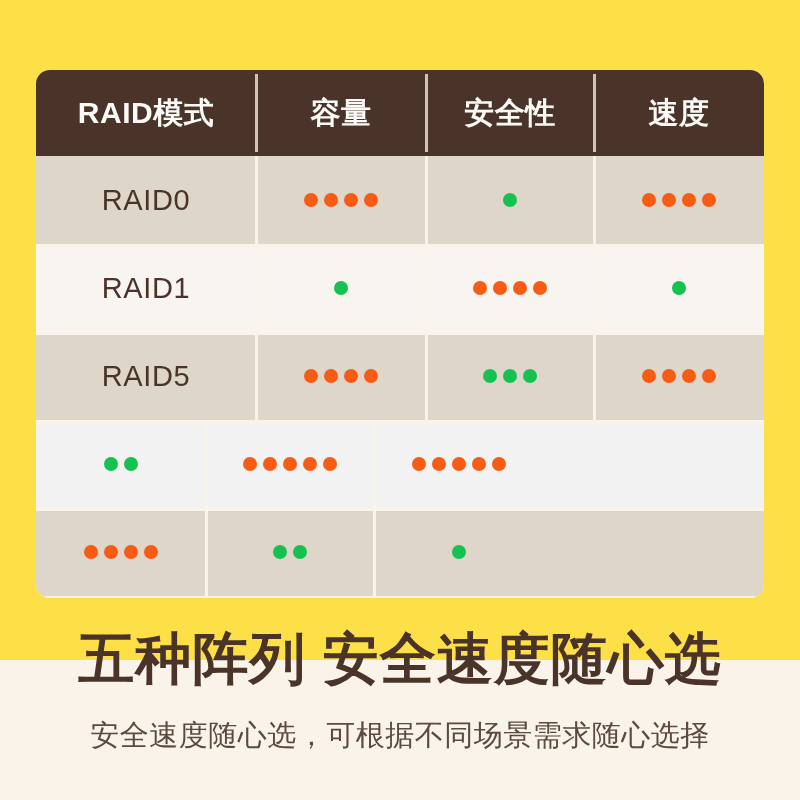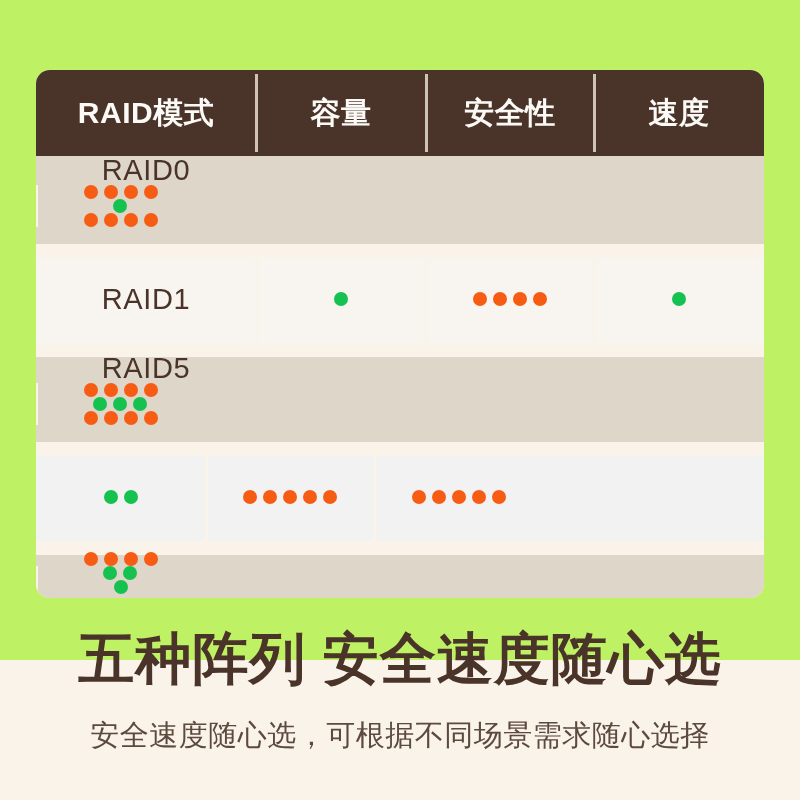--- a/index.html
+++ b/index.html
@@ -11,21 +11,21 @@
     height: 800px;
     background: #FAF3EA;
     font-family: "Liberation Sans", "DejaVu Sans", sans-serif;
     overflow: hidden;
     position: relative;
   }
   #page {
     position: relative;
     width: 800px;
     height: 660px;
-    background: #bef264;
+    background: #fde047;
   }
 
   
   .raid-table {
     position: absolute;
     left: 36px;
     top: 70px;
     width: 728px;
     height: 528px;
     border-radius: 14px;
@@ -37,21 +37,21 @@
     width: 100%;
     box-sizing: border-box;
   }
   .t-row.head {
     height: 86px;
     background: #4A3328;
   }
   .t-row.body-row {
     height: 88px;
   }
-  .t-row.band-dark  { background: #DED6C9; flex-direction: column; }
+  .t-row.band-dark  { background: #DED6C9; }
   .t-row.band-light { background: #F8F4EF; }
   .t-row.band-cool  { background: #F2F2F3; }
 
   .t-cell {
     display: flex;
     align-items: center;
     justify-content: center;
     box-sizing: border-box;
     position: relative;
   }
@@ -72,21 +72,20 @@
   }
   .t-row.head .t-cell + .t-cell::before {
     background: #CFC3B6;
     top: 4px;
     bottom: 4px;
     width: 3px;
   }
   
   .t-row.body-row + .t-row.body-row {
     box-shadow: inset 0 3px 0 0 #FAF3EA;
-    margin-top: 11px;
   }
 
   .head-label {
     color: #FCFAF7;
     font-size: 30px;
     font-weight: bold;
     letter-spacing: 0.5px;
     line-height: 1;
   }
   .mode-label {

